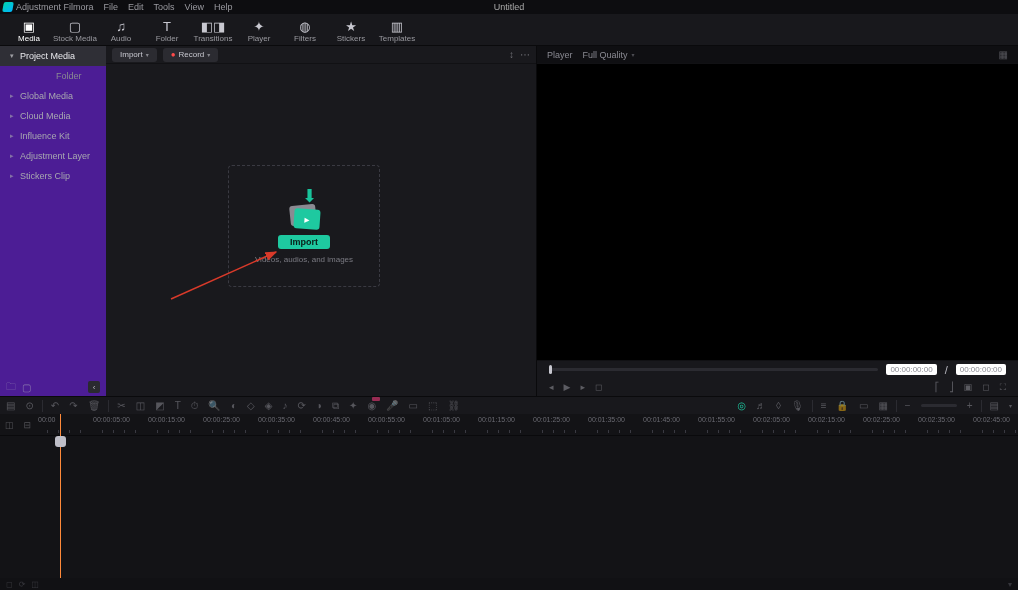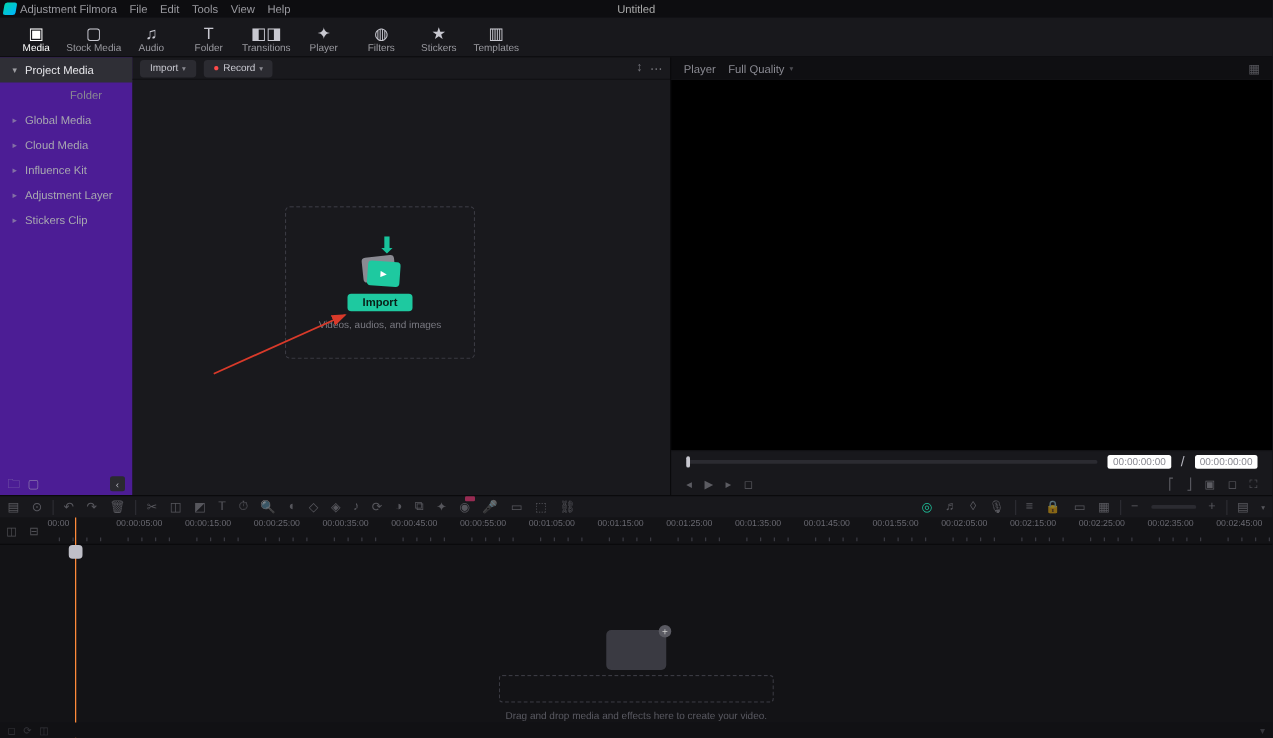--- a/index.html
+++ b/index.html
@@ -369,27 +369,20 @@
         <span class="minor" style="left: 902px;"></span>
         <span class="minor" style="left: 913px;"></span>
         <span class="minor" style="left: 924px;"></span>
         <span class="tick" style="left: 937px;">00:02:45:00</span>
         <span class="minor" style="left: 946px;"></span>
         <span class="minor" style="left: 957px;"></span>
         <span class="minor" style="left: 968px;"></span>
         <span class="minor" style="left: 979px;"></span>
       </div>
   </div>
-  <div class="tl-body">
-    <div class="placeholder-zone">
-      <div class="placeholder-clip"></div>
-      <div class="placeholder-track"></div>
-      <div class="placeholder-text">Drag and drop media and effects here to create your video.</div>
-    </div>
-  </div>
   <div class="playhead"></div>
 </div>
 
 <div class="statusbar">
   <span class="sicon">◻</span>
   <span class="sicon">⟳</span>
   <span class="sicon">◫</span>
   <span class="spacer"></span>
   <span class="sicon">▾</span>
 </div>

